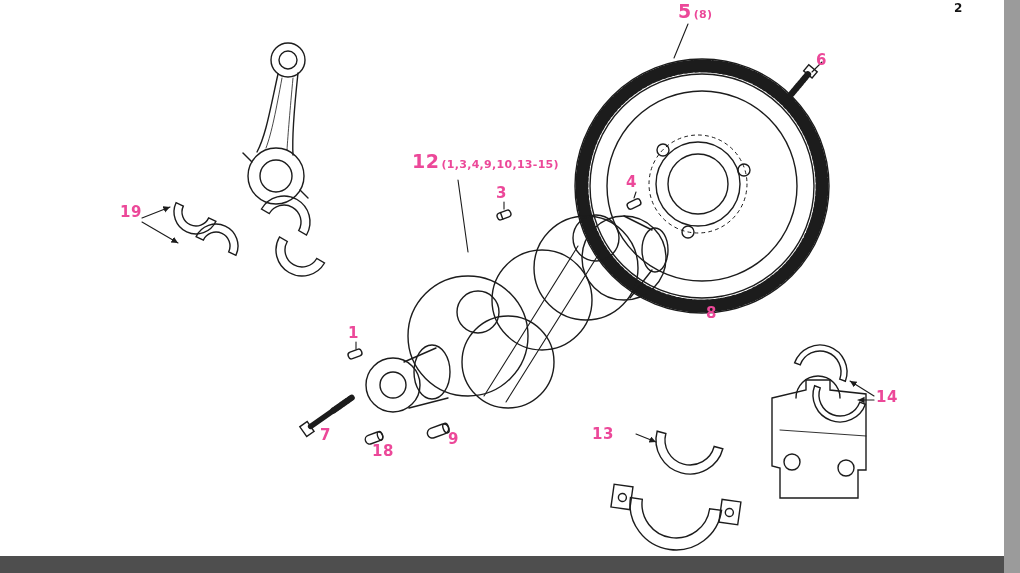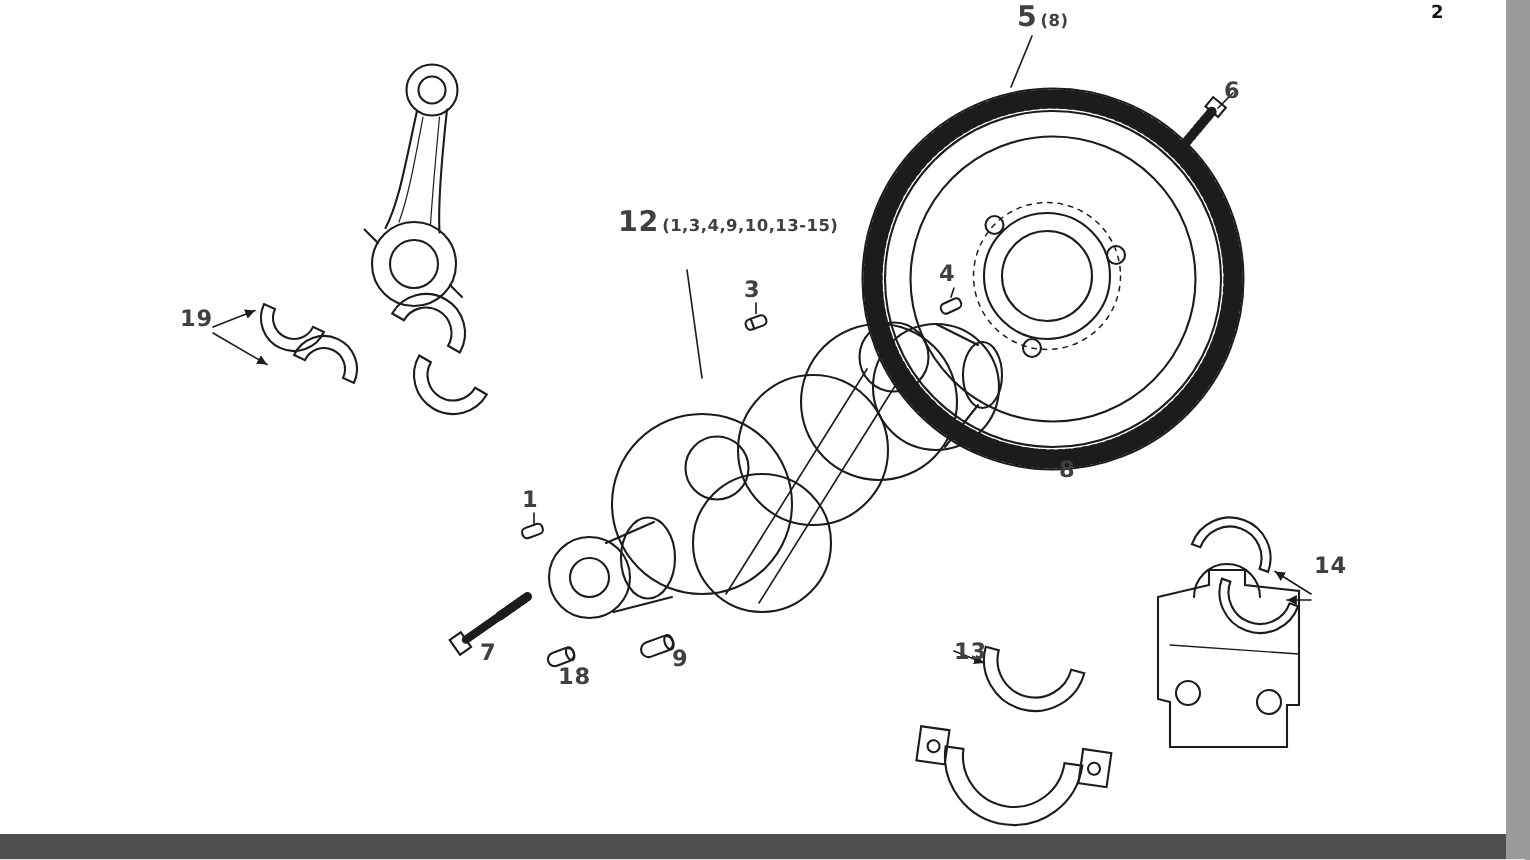--- a/index.html
+++ b/index.html
@@ -3,21 +3,21 @@
 <meta charset="utf-8">
 <style>
   html,body{margin:0;padding:0;background:#e8e8e8;}
   .screen{
     position:relative;width:1020px;height:573px;background:#ffffff;
     overflow:hidden;font-family:"DejaVu Sans","Liberation Sans",sans-serif;
   }
   .canvas{position:absolute;left:0;top:0;width:1004px;height:556px;background:#ffffff;}
   .art{position:absolute;left:0;top:0;}
   .callout{
-    position:absolute;color:#404040;font-weight:700;font-size:15px;line-height:1;
+    position:absolute;color:#ec4899;font-weight:700;font-size:15px;line-height:1;
     white-space:nowrap;letter-spacing:0.5px;
   }
   .callout.big{font-size:19px;}
   .callout .detail{font-size:11px;font-weight:700;letter-spacing:0.3px;margin-left:2px;}
   .page-number{
     position:absolute;left:954px;top:1px;font-size:12px;font-weight:700;color:#141414;
     font-family:"DejaVu Sans","Liberation Sans",sans-serif;
   }
   .right-strip{position:absolute;right:0;top:0;width:16px;height:573px;background:#9b9b9b;}
   .bottom-bar{position:absolute;left:0;top:556px;width:1004px;height:17px;background:#4e4e4e;}
@@ -168,31 +168,31 @@
         <path d="M356,342 L356,349"></path>
         <path d="M822,62 L812,72"></path>
         <path d="M636,434 L656,442" marker-end="url(#arrow)"></path>
         <path d="M874,396 L850,381" marker-end="url(#arrow)"></path>
         <path d="M874,400 L858,400" marker-end="url(#arrow)"></path>
       </g>
     </svg>
 
     <div class="callout" style="left:120px;top:205px">19</div>
 
-    <div class="callout big" style="left:412px;top:139px">
+    <div class="callout big" style="left:412px;top:152px">
       <span>12</span><span class="detail">(1,3,4,9,10,13-15)</span>
     </div>
 
     <div class="callout" style="left:496px;top:186px">3</div>
     <div class="callout" style="left:348px;top:326px">1</div>
     <div class="callout" style="left:320px;top:428px">7</div>
     <div class="callout" style="left:372px;top:444px">18</div>
     <div class="callout" style="left:448px;top:432px">9</div>
-    <div class="callout" style="left:636px;top:427px">13</div>
-    <div class="callout" style="left:876px;top:370px">14</div>
+    <div class="callout" style="left:592px;top:427px">13</div>
+    <div class="callout" style="left:876px;top:390px">14</div>
     <div class="callout" style="left:626px;top:175px">4</div>
 
     <div class="callout big" style="left:678px;top:2px">
       <span>5</span><span class="detail">(8)</span>
     </div>
 
     <div class="callout" style="left:816px;top:53px">6</div>
     <div class="callout" style="left:706px;top:306px">8</div>
 
   </div>

